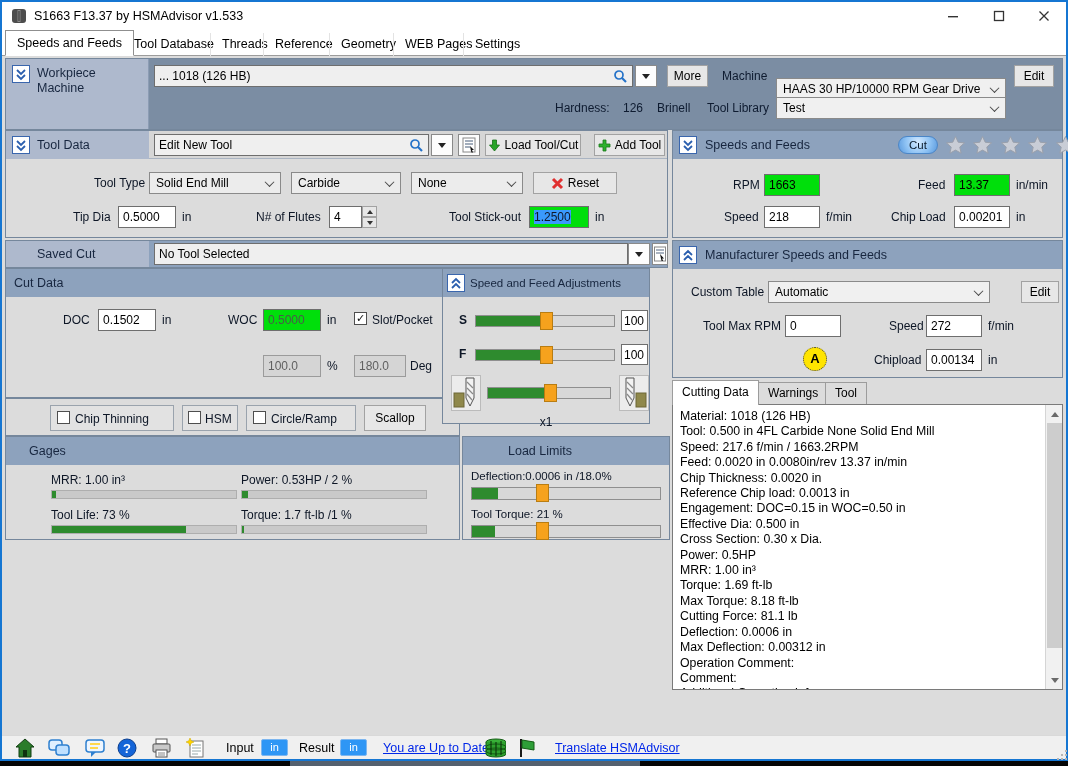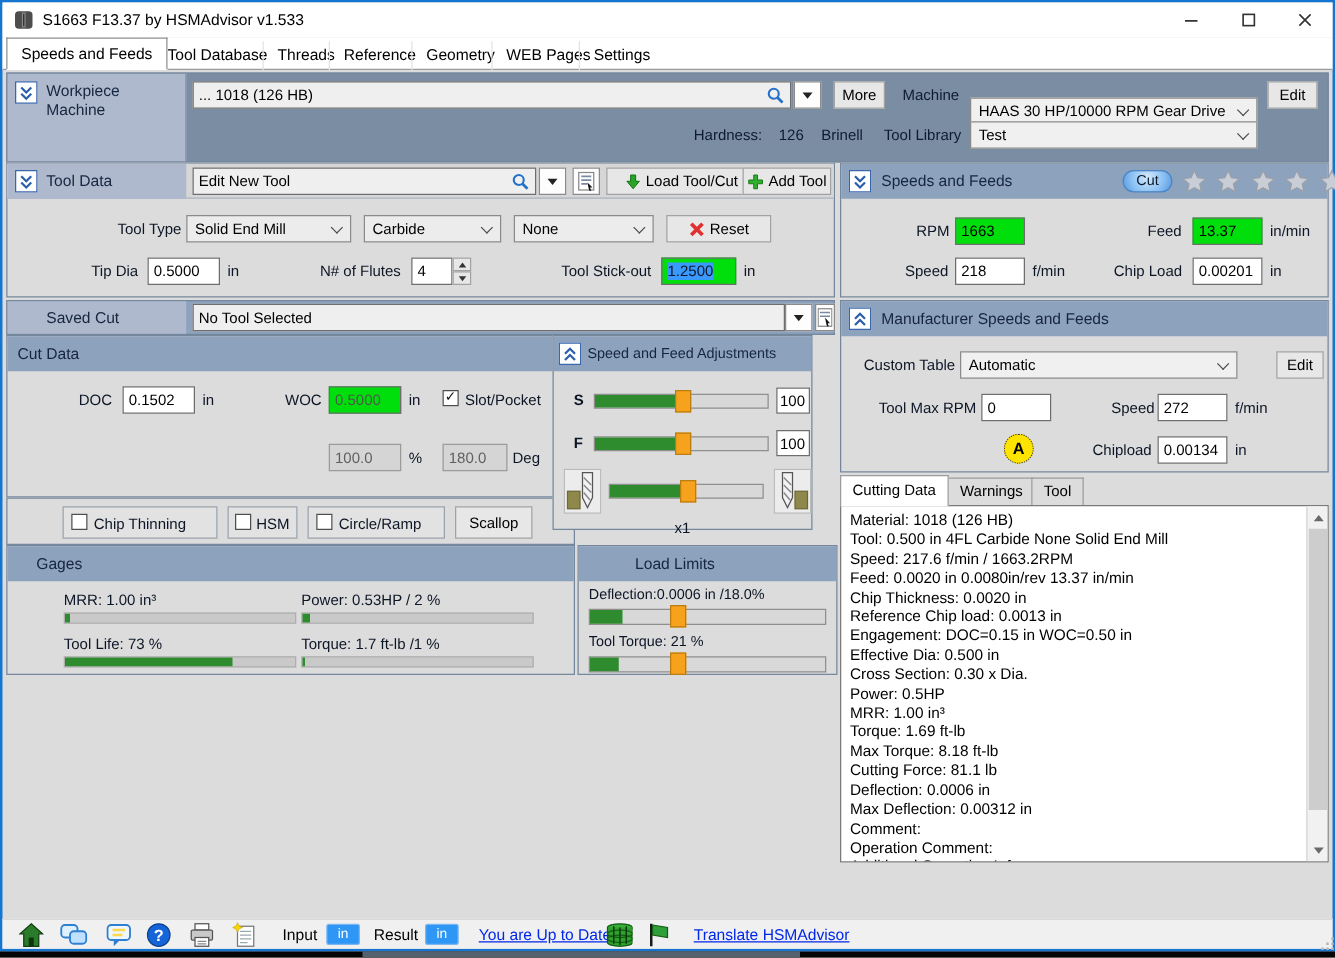--- a/index.html
+++ b/index.html
@@ -171,21 +171,21 @@
         </div>
     <div class="dropbtn" style="left:452px;top:3px">
       <svg width="14" height="16">
             <rect x="1" y="1" width="12" height="14" fill="#fff" stroke="#888"></rect>
             <line x1="3" y1="4" x2="11" y2="4" stroke="#7a8aa0" stroke-width="1.4"></line>
             <line x1="3" y1="7" x2="11" y2="7" stroke="#7a8aa0" stroke-width="1.4"></line>
             <line x1="3" y1="10" x2="8" y2="10" stroke="#7a8aa0" stroke-width="1.4"></line>
             <path d="M8 9 L12 13 L10 13 L11 15.5 L9.5 15.5 L8.8 13.2 Z" fill="#111"></path>
           </svg>
     </div>
-    <div class="btn" style="left:479px;top:3px;width:120px">
+    <div class="btn" style="left:479px;top:3px;width:96px">
       <svg width="13" height="13">
             <path d="M6.5 12 L1.5 6 L4.5 6 L4.5 1 L8.5 1 L8.5 6 L11.5 6 Z" fill="#28a428" stroke="#167016" stroke-width="0.8"></path>
           </svg>
       <span>Load Tool/Cut</span>
     </div>
     <div class="btn" style="left:588px;top:3px;width:71px">
       <svg width="13" height="13">
             <path d="M5 1 h3 v4 h4 v3 h-4 v4 h-3 v-4 h-4 v-3 h4 Z" fill="#2eb02e" stroke="#1a7a1a" stroke-width="0.8"></path>
           </svg>
       <span>Add Tool</span>
@@ -441,22 +441,22 @@
       <div class="iline">Engagement: DOC=0.15 in WOC=0.50 in</div>
       <div class="iline">Effective Dia: 0.500 in</div>
       <div class="iline">Cross Section: 0.30 x Dia.</div>
       <div class="iline">Power: 0.5HP</div>
       <div class="iline">MRR: 1.00 in³</div>
       <div class="iline">Torque: 1.69 ft-lb</div>
       <div class="iline">Max Torque: 8.18 ft-lb</div>
       <div class="iline">Cutting Force: 81.1 lb</div>
       <div class="iline">Deflection: 0.0006 in</div>
       <div class="iline">Max Deflection: 0.00312 in</div>
+      <div class="iline">Operation Comment:</div>
       <div class="iline">Comment:</div>
-      <div class="iline">Operation Comment:</div>
       <div class="iline">Additional Operation Info:</div>
       <div class="scroll">
         <span class="sarrow" style="top:1px">
               <span style="width:0;height:0;border-left:4px solid transparent;border-right:4px solid transparent;border-bottom:5px solid #6a6a6a"></span>
             </span>
         <span class="thumb" style="top:18px;height:225px"></span>
         <span class="sarrow" style="bottom:1px">
               <span style="width:0;height:0;border-left:4px solid transparent;border-right:4px solid transparent;border-top:5px solid #6a6a6a"></span>
             </span>
       </div>

